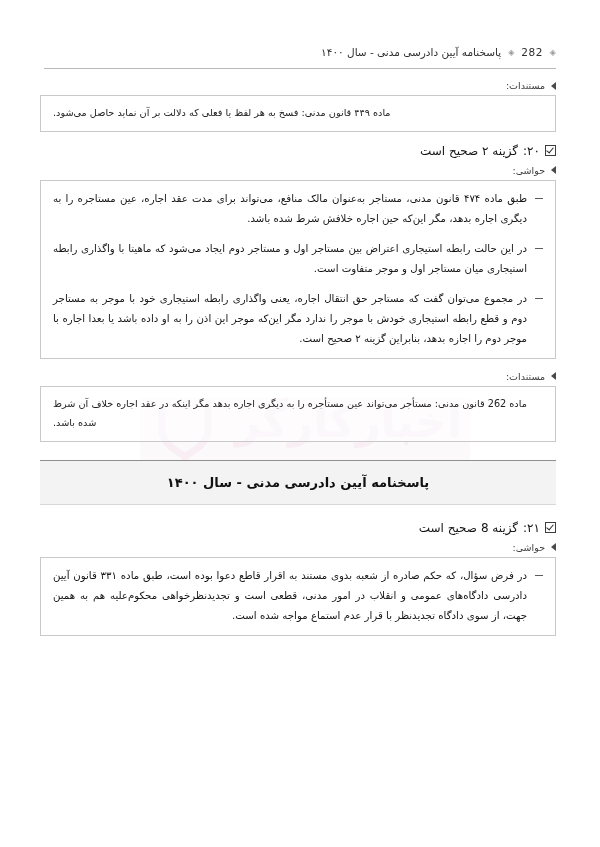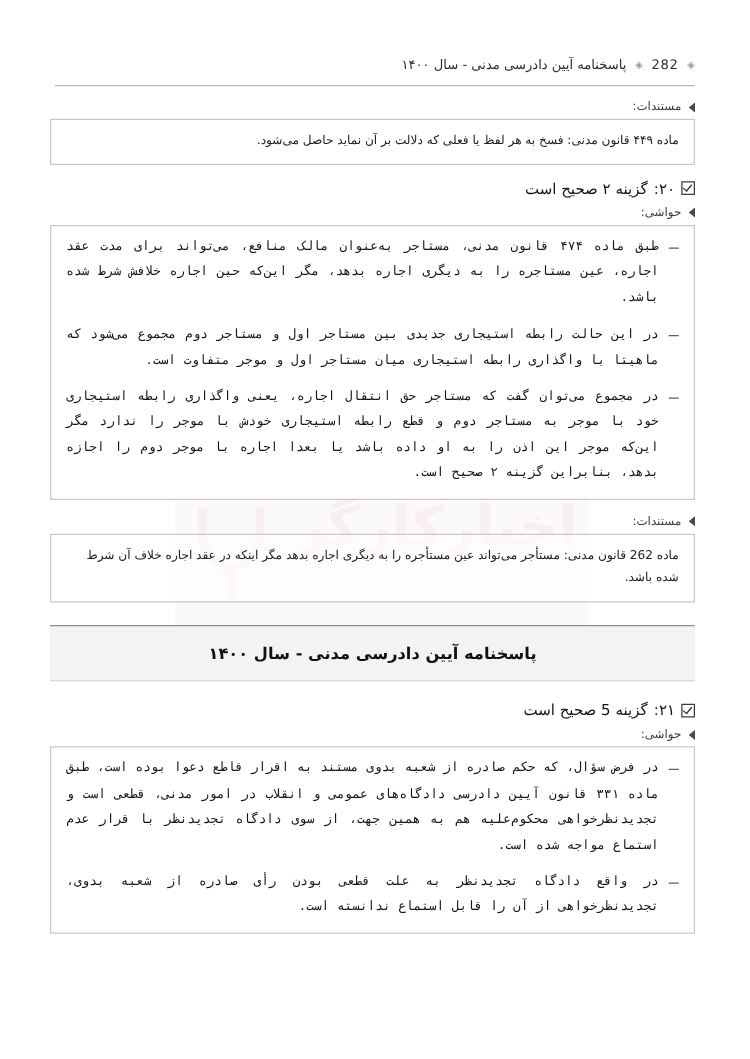--- a/index.html
+++ b/index.html
@@ -126,28 +126,27 @@
     box-sizing: border-box;
     margin-bottom: 12px;
   }
   .box p {
     margin: 0;
     font-size: 9.7px;
     line-height: 1.95;
     text-align: justify;
     color: #212121;
   }
-  .box.compact p { text-align: right; }
+  .box.compact p { text-align: left; }
 
   
   .box ul {
     list-style: none;
     margin: 0;
     padding: 0;
-    font-family: Liberation Mono, monospace;
   }
   .box li {
     position: relative;
     padding-right: 16px;
     margin: 0 0 9px 0;
     font-size: 10.2px;
     line-height: 2.0;
     text-align: justify;
     color: #151515;
   }
@@ -252,21 +251,21 @@
       <span class="label-text">حواشی:</span>
     </div>
     <div class="box">
       <ul>
         <li>
           <span class="dash-icon"></span>
           <span>طبق ماده ۴۷۴ قانون مدنی، مستاجر به‌عنوان مالک منافع، می‌تواند برای مدت عقد اجاره، عین مستاجره را به دیگری اجاره بدهد، مگر این‌که حین اجاره خلافش شرط شده باشد.</span>
         </li>
         <li>
           <span class="dash-icon"></span>
-          <span>در این حالت رابطه استیجاری جدیدی بین مستاجر اول و مستاجر دوم مجموع می‌شود که ماهیتا با واگذاری رابطه استیجاری میان مستاجر اول و موجر متفاوت است.</span>
+          <span>در این حالت رابطه استیجاری اعتراض بین مستاجر اول و مستاجر دوم ایجاد می‌شود که ماهیتا با واگذاری رابطه استیجاری میان مستاجر اول و موجر متفاوت است.</span>
         </li>
         <li>
           <span class="dash-icon"></span>
           <span>در مجموع می‌توان گفت که مستاجر حق انتقال اجاره، یعنی واگذاری رابطه استیجاری خود با موجر به مستاجر دوم و قطع رابطه استیجاری خودش با موجر را ندارد مگر این‌که موجر این اذن را به او داده باشد یا بعدا اجاره با موجر دوم را اجازه بدهد، بنابراین گزینه ۲ صحیح است.</span>
         </li>
       </ul>
     </div>
 
     <div class="label-row">
       <span class="flag-icon"></span>
@@ -278,34 +277,30 @@
 
     <div class="section-break">
       <div class="section-band">
         <span class="section-title">پاسخنامه آیین دادرسی مدنی - سال ۱۴۰۰</span>
       </div>
     </div>
 
     <div class="answer-row">
       <span class="checkbox-icon"></span>
       <span class="answer-text">۲۱:</span>
-      <span class="answer-text">گزینه 5 صحیح است</span>
+      <span class="answer-text">گزینه 8 صحیح است</span>
     </div>
 
     <div class="label-row">
       <span class="flag-icon"></span>
       <span class="label-text">حواشی:</span>
     </div>
     <div class="box">
       <ul>
         <li>
           <span class="dash-icon"></span>
           <span>در فرض سؤال، که حکم صادره از شعبه بدوی مستند به اقرار قاطع دعوا بوده است، طبق ماده ۳۳۱ قانون آیین دادرسی دادگاه‌های عمومی و انقلاب در امور مدنی، قطعی است و تجدیدنظرخواهی محکوم‌علیه هم به همین جهت، از سوی دادگاه تجدیدنظر با قرار عدم استماع مواجه شده است.</span>
         </li>
-        <li>
-          <span class="dash-icon"></span>
-          <span>در واقع دادگاه تجدیدنظر به علت قطعی بودن رأی صادره از شعبه بدوی، تجدیدنظرخواهی از آن را قابل استماع ندانسته است.</span>
-        </li>
       </ul>
     </div>
 
   </div>
 </div>
 
 </body></html>

